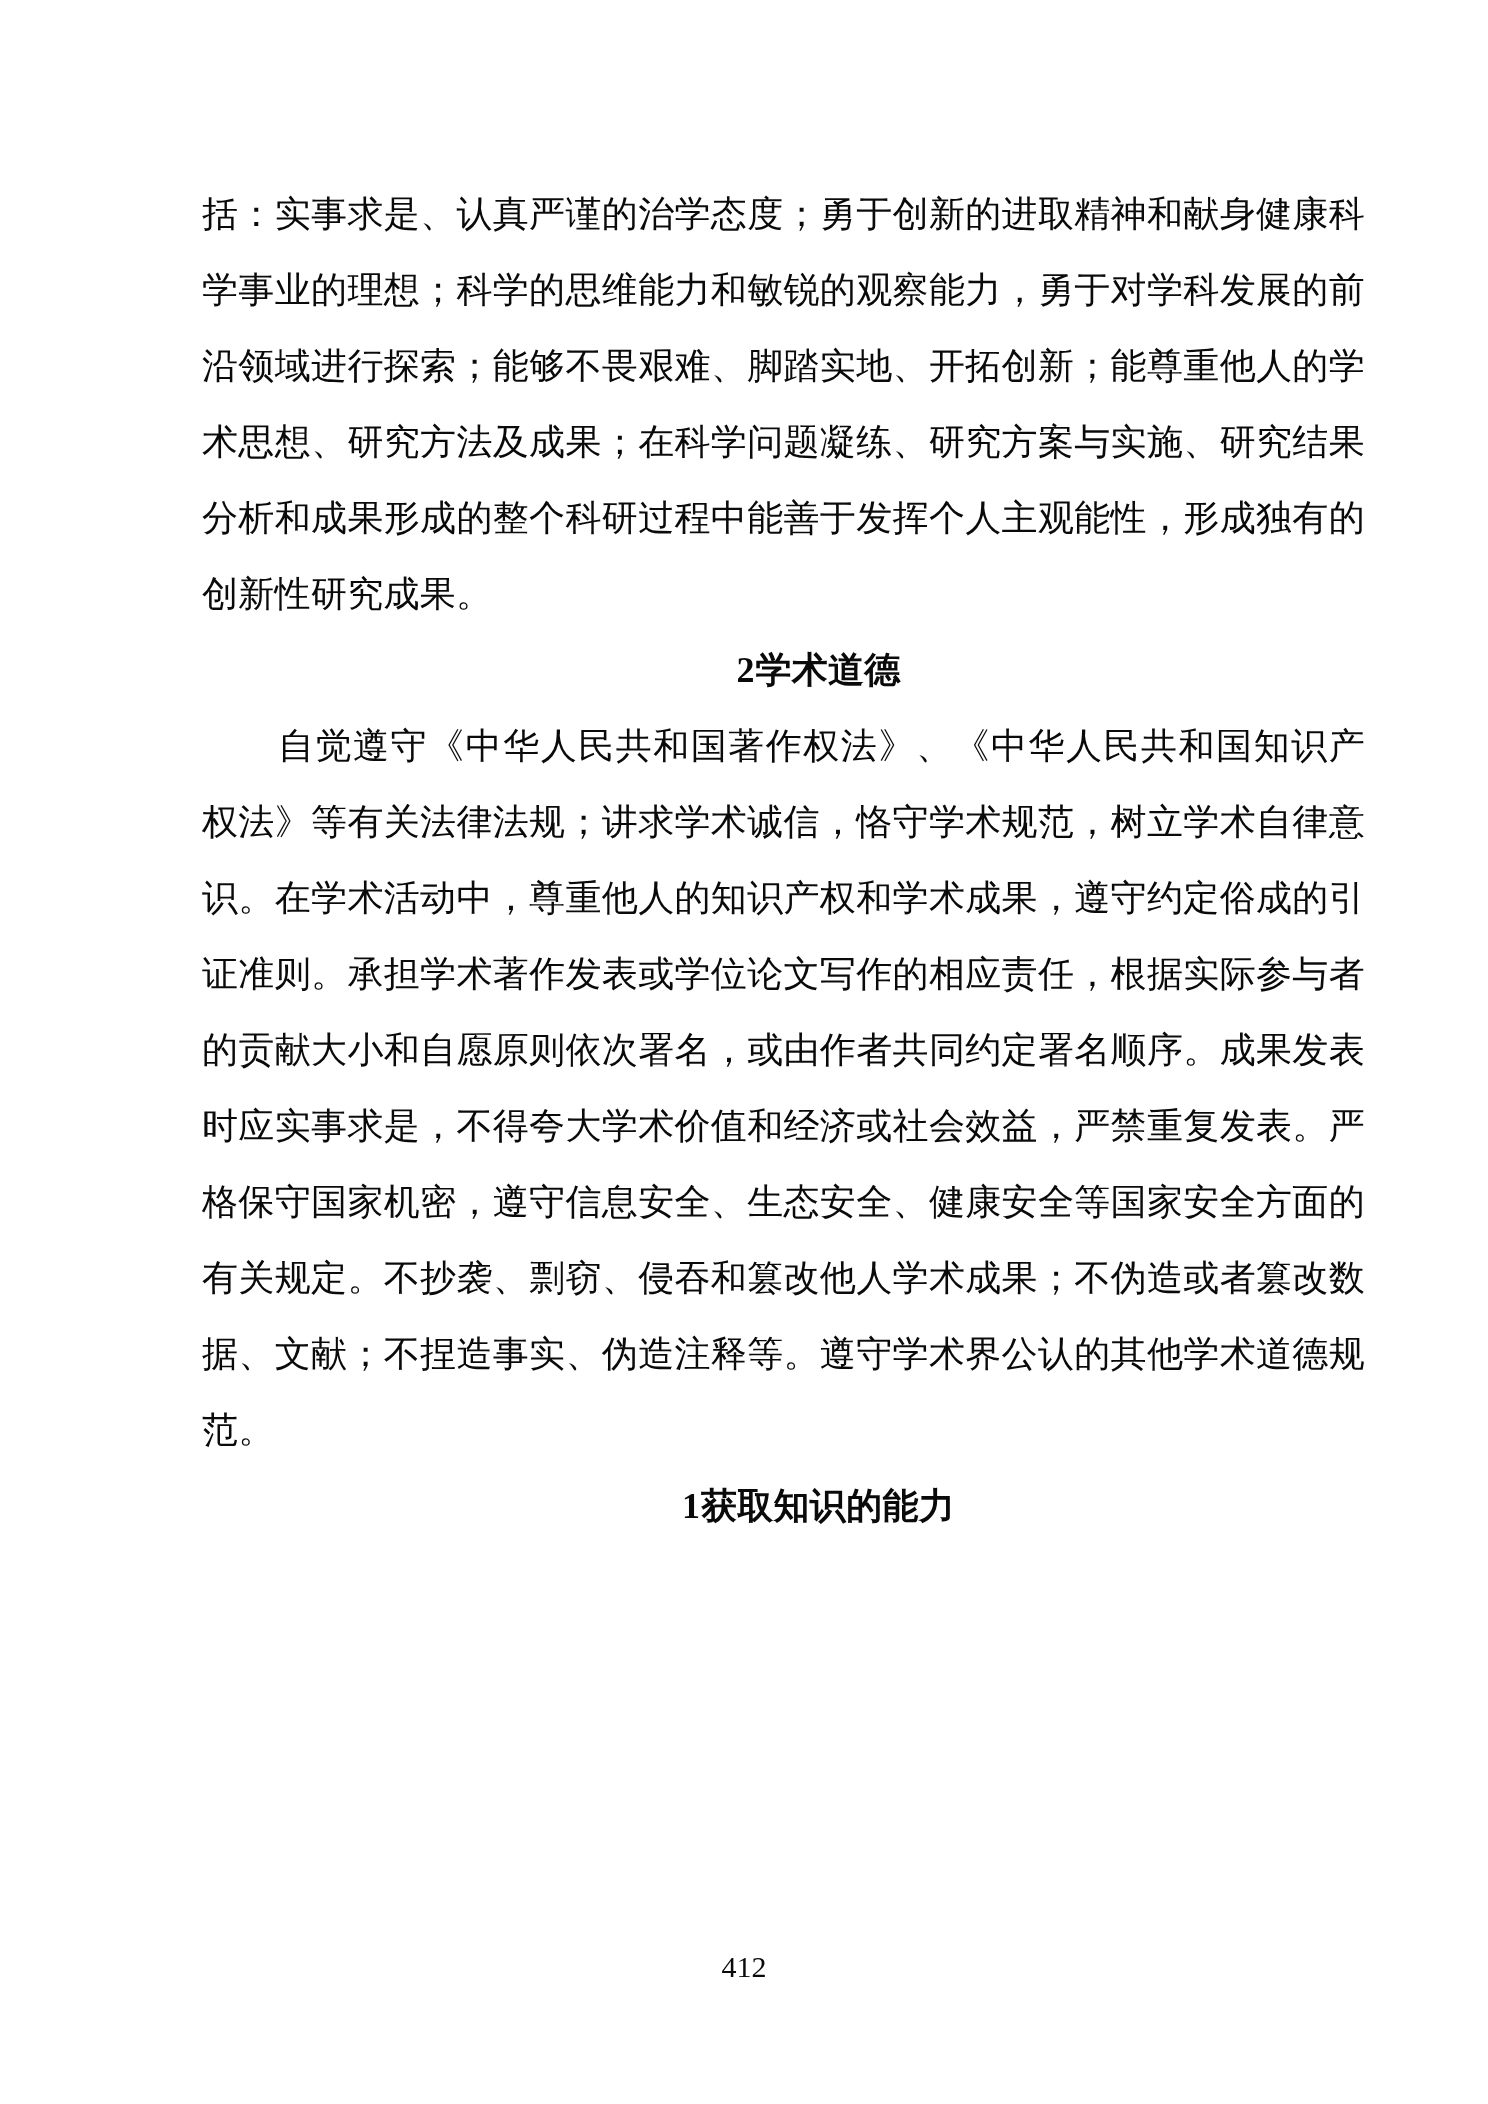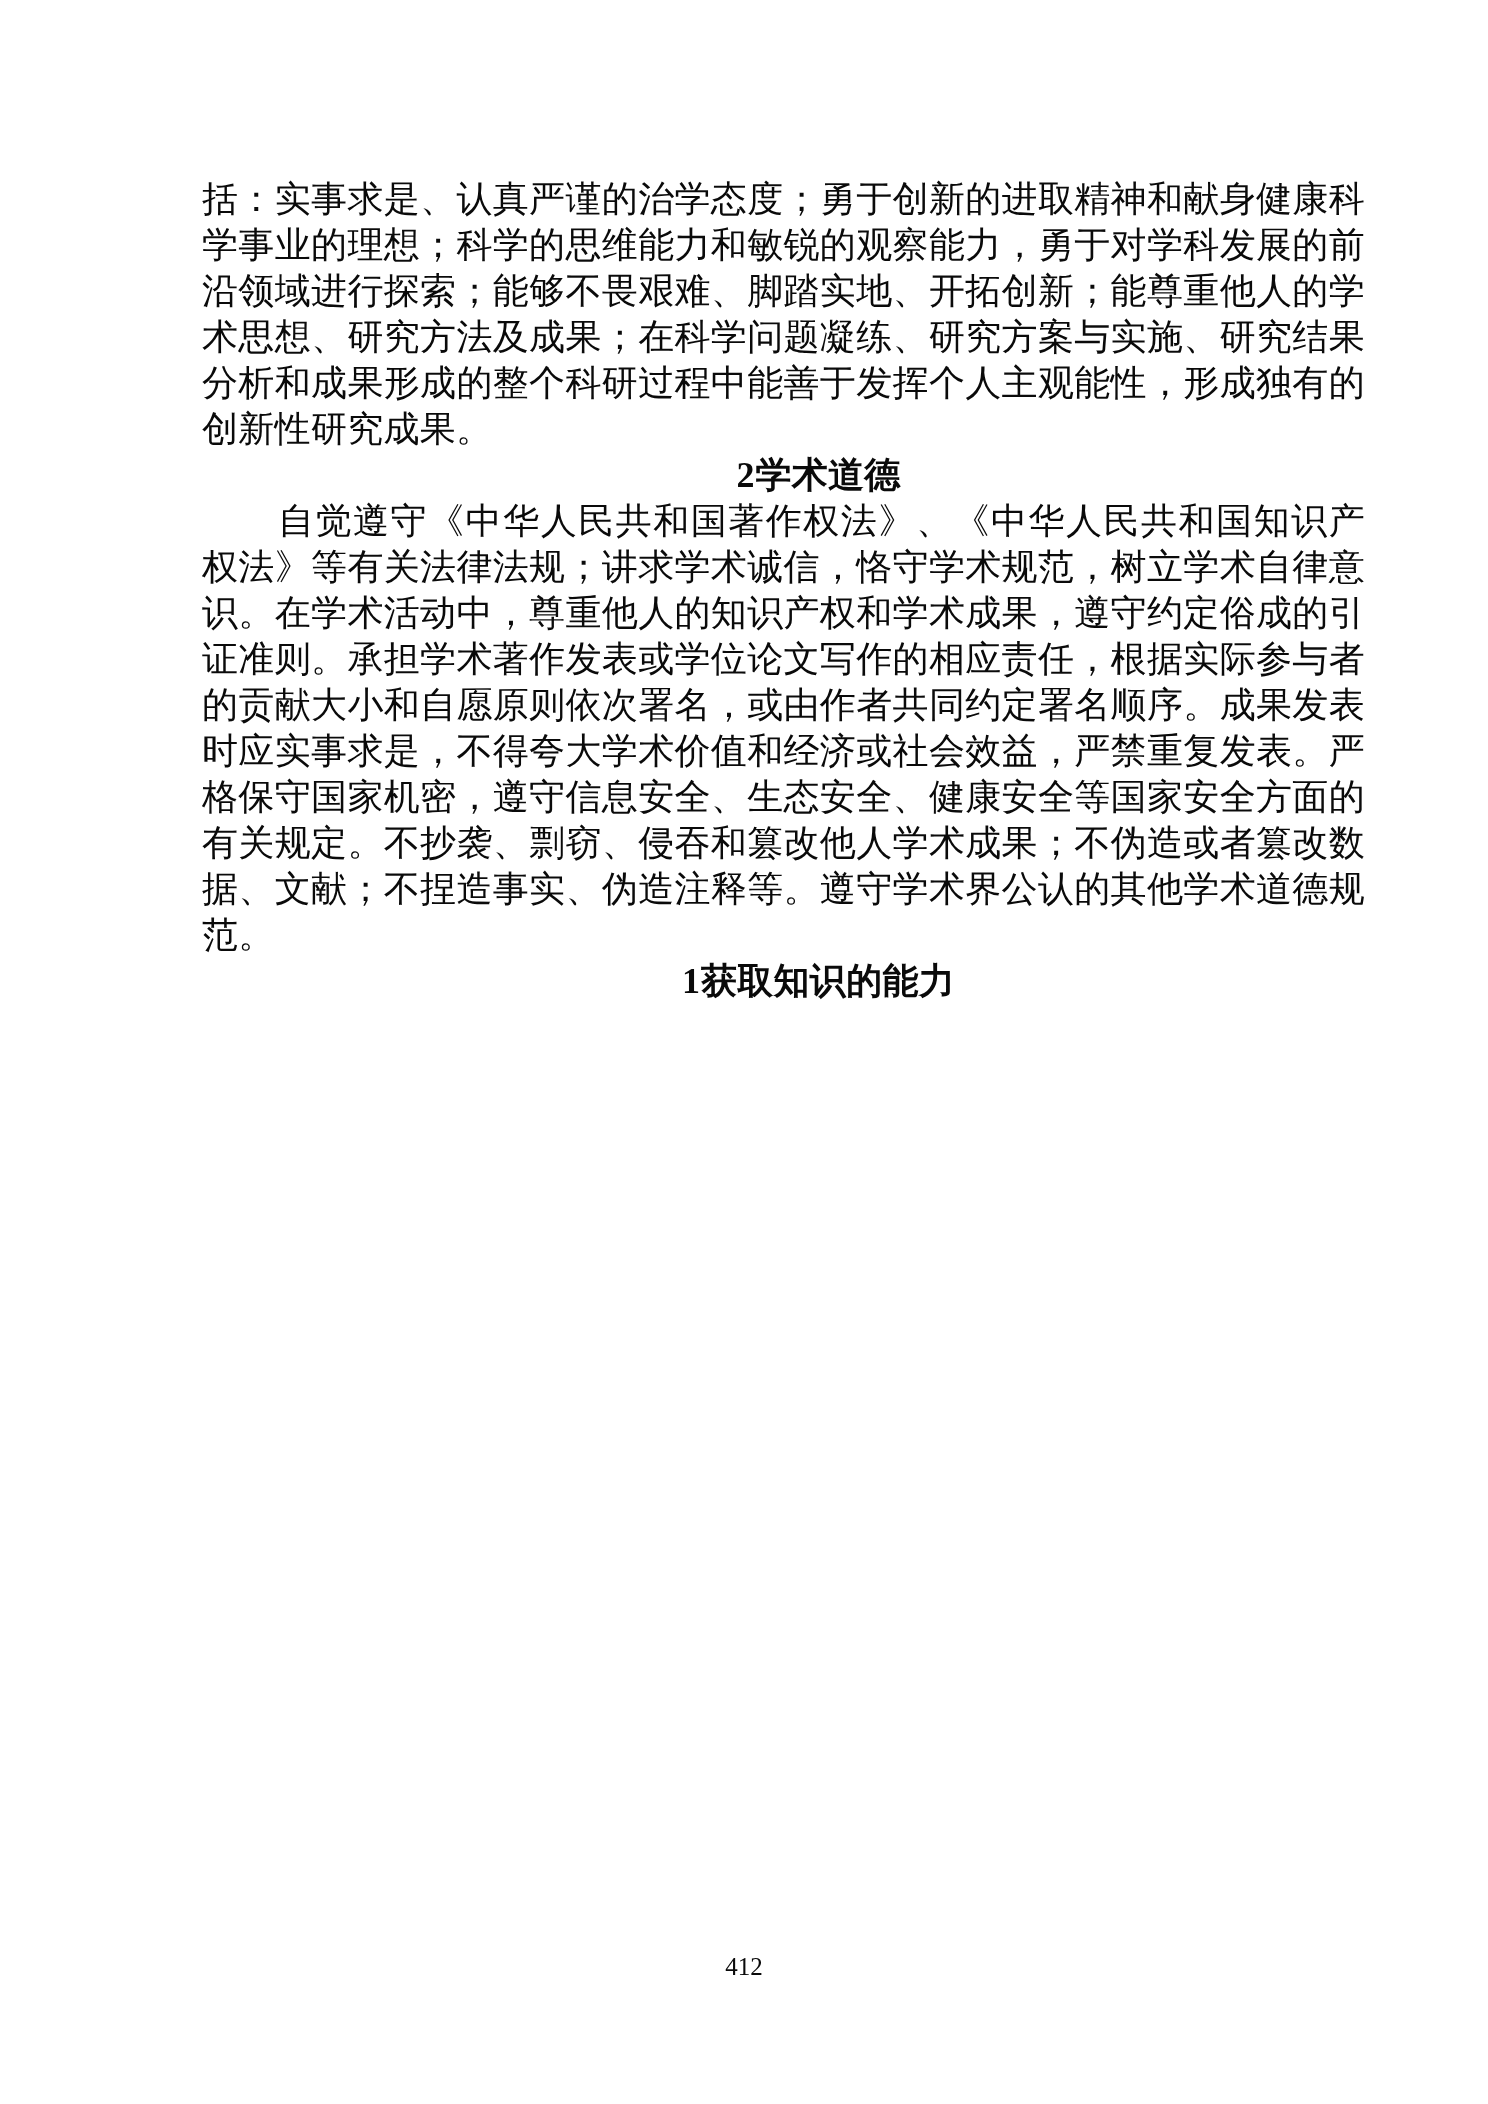--- a/index.html
+++ b/index.html
@@ -20,40 +20,40 @@
     font-size:36px;
     line-height:64.5px;
     text-align:justify;
     text-justify:inter-ideograph;
     letter-spacing:0.3px;
   }
   .content p, .content h3{
     margin:0;
     padding:0;
     font-size:36px;
-    line-height:46px;
+    line-height:76px;
   }
   p.body-par{ text-indent:76px; }
   p.body-par.no-indent{ text-indent:0; }
   h3.doc-heading{
     font-weight:bold;
     text-indent:70px;
     text-align:center;
   }
   h3.doc-heading .h-num{
     font-weight:bold;
     letter-spacing:1px;
   }
   .page-number{
     position:absolute;
     left:0;
     top:1950px;
     width:100%;
     text-align:center;
-    font-size:25px;
+    font-size:30px;
     line-height:34px;
     color:#0a0a0a;
     font-family:"Liberation Serif","DejaVu Serif",serif;
   }
 </style>
 </head>
 <body>
 
 <div class="page">
   <div class="content">

